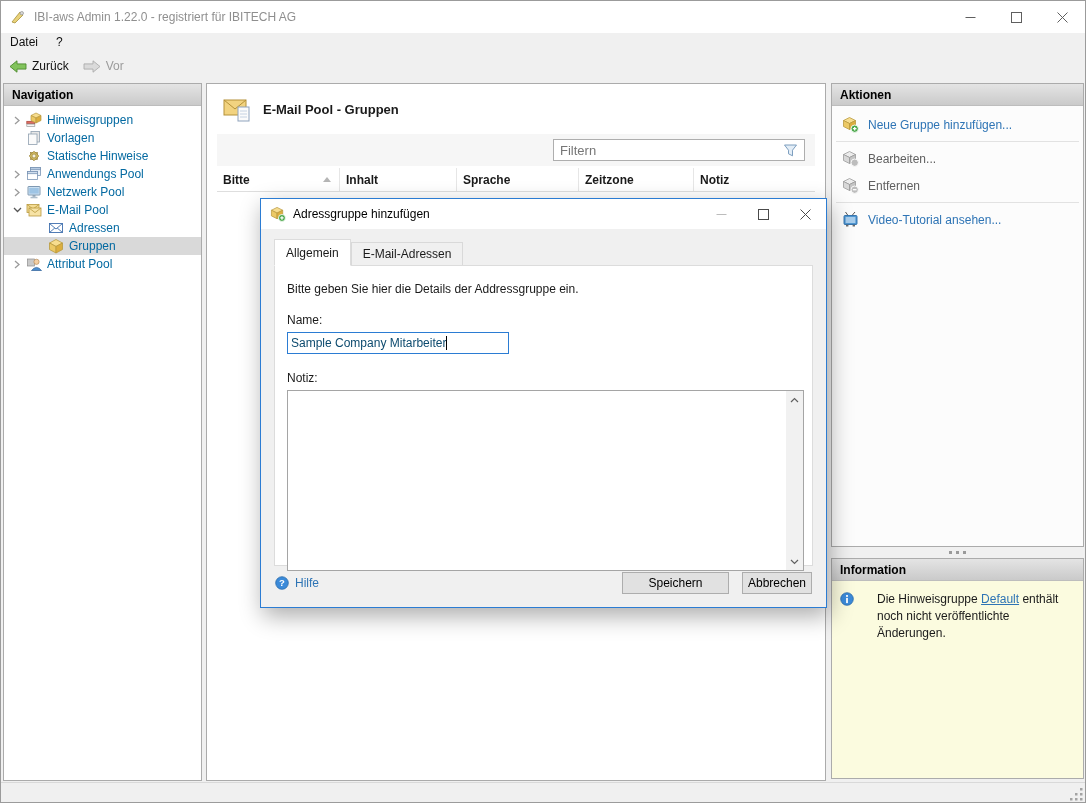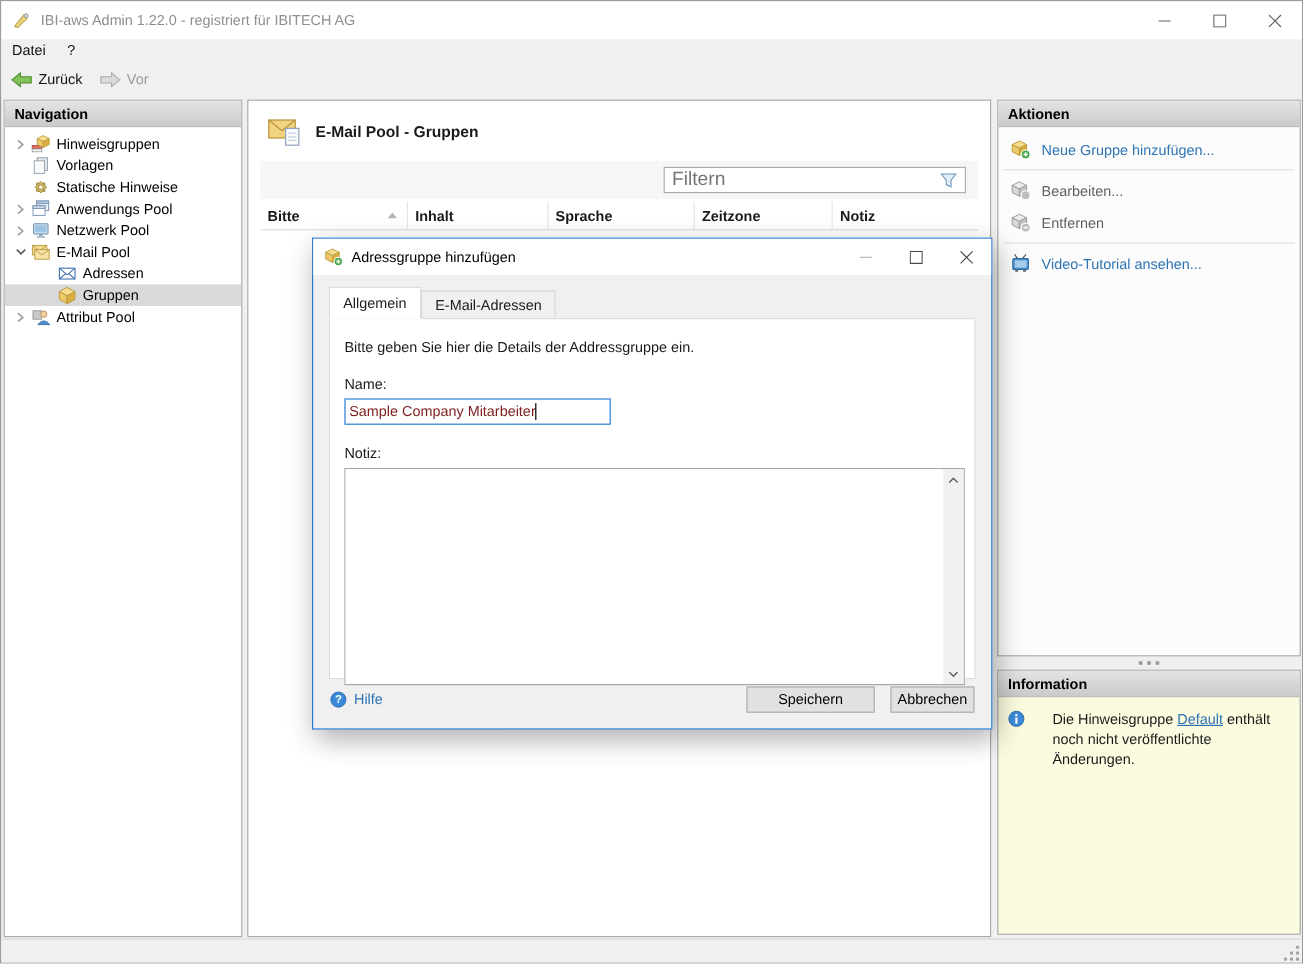--- a/index.html
+++ b/index.html
@@ -27,37 +27,37 @@
 
   
   .panel-header { height:22px; background:linear-gradient(#e4e4e4,#cacaca);
                   border-bottom:1px solid #bdbdbd; display:flex; align-items:center;
                   padding-left:8px; font-weight:bold; color:#000; }
 
   
   .nav-panel { position:absolute; left:2px; top:82px; width:199px; height:698px;
                background:#fff; border:1px solid #ababab; }
   .tree { padding-top:5px; }
-  .tree-row { height:18px; display:flex; align-items:center; color:#000000;text-align:right; }
+  .tree-row { height:18px; display:flex; align-items:center; color:#0369a1;text-align:right; }
   .tree-row .chev { width:14px; margin-left:6px; display:flex; justify-content:center; flex:none; }
   .tree-row .ticon { width:16px; height:16px; margin-left:2px; margin-right:5px; flex:none;
                      display:flex; align-items:center; justify-content:center; }
   .tree-row.lvl1 { padding-left:22px; }
   .tree-row.selected { background:#d9d9d9; }
 
   
   .main-panel { position:absolute; left:205px; top:82px; width:620px; height:698px;
                 background:#fff; border:1px solid #ababab; }
   .main-head { display:flex; align-items:center; padding:11px 0 9px 16px; gap:12px; }
   .main-title { font-size:13px; font-weight:bold; color:#1a1a1a; }
   .filter-band { margin:2px 10px 0; height:32px; background:#f6f6f6; display:flex;
                  align-items:center; justify-content:flex-end; padding-right:10px; }
   .filter-box { width:252px; height:22px; background:#fff; border:1px solid #aeaeae;
                 display:flex; align-items:center; padding:0 6px; gap:6px; }
-  .filter-box input { flex:1; border:none; outline:none; font-size:16px; font-family:inherit;
+  .filter-box input { flex:1; border:none; outline:none; font-size:13px; font-family:inherit;
                       color:#444; background:transparent; }
   .filter-box input::placeholder { color:#767676; }
   .thead { margin:2px 10px 0; display:flex; height:24px; border-bottom:1px solid #dedede;
            font-weight:600; color:#1a1a1a; }
   .th { display:flex; align-items:center; padding-left:6px; border-right:1px solid #e6e6e6; }
   .th.c0{width:123px;} .th.c1{width:117px;} .th.c2{width:122px;} .th.c3{width:115px;}
   .th.c4{flex:1; border-right:none;}
   .sort { margin-left:auto; margin-right:8px; display:flex; }
 
   
@@ -95,21 +95,21 @@
   .tabs { display:flex; margin:10px 0 0 13px; position:relative; z-index:2; align-items:flex-end; }
   .tab { padding:4px 11px; background:#f0f0f0; border:1px solid #d9d9d9; border-bottom:none;
          color:#1a1a1a; }
   .tab.active { background:#fff; border:1px solid #dcdcdc; border-bottom:1px solid #fff;
                 margin-bottom:-1px; padding:6px 11px 5px; }
   .tab-page { position:relative; margin:0 13px; height:301px; background:#fff;
               border:1px solid #dcdcdc; padding:16px 12px 0 12px; color:#1a1a1a; }
   .form-label { display:block; margin-top:17px; margin-bottom:5px; }
   .name-wrap { position:relative; width:222px; }
   .name-input { width:222px; height:22px; border:1px solid #2b7cd3; font-size:12px;
-                font-family:inherit; padding:2px 3px; outline:none; color:#7f1d1d; background:#fff; }
+                font-family:inherit; padding:2px 3px; outline:none; color:#0c4a6e; background:#fff; }
   .caret { position:absolute; left:159px; top:4px; width:1px; height:14px; background:#000; }
   .notiz-wrap { position:relative; width:517px; height:181px; border:1px solid #a5a5a5;
                 background:#fff; margin-top:0; }
   .notiz-input { position:absolute; left:0; top:0; bottom:0; right:17px; border:none;
                  outline:none; resize:none; font-family:inherit; font-size:12px; padding:3px; }
   .vscroll { position:absolute; right:0; top:0; bottom:0; width:17px; background:#f1f1f1;
              display:flex; flex-direction:column; justify-content:space-between; }
   .scroll-arrow { height:17px; width:17px; display:flex; align-items:center; justify-content:center; }
   .dlg-footer { position:absolute; left:0; right:0; bottom:0; height:48px; display:flex;
                 align-items:center; padding:0 14px; }

